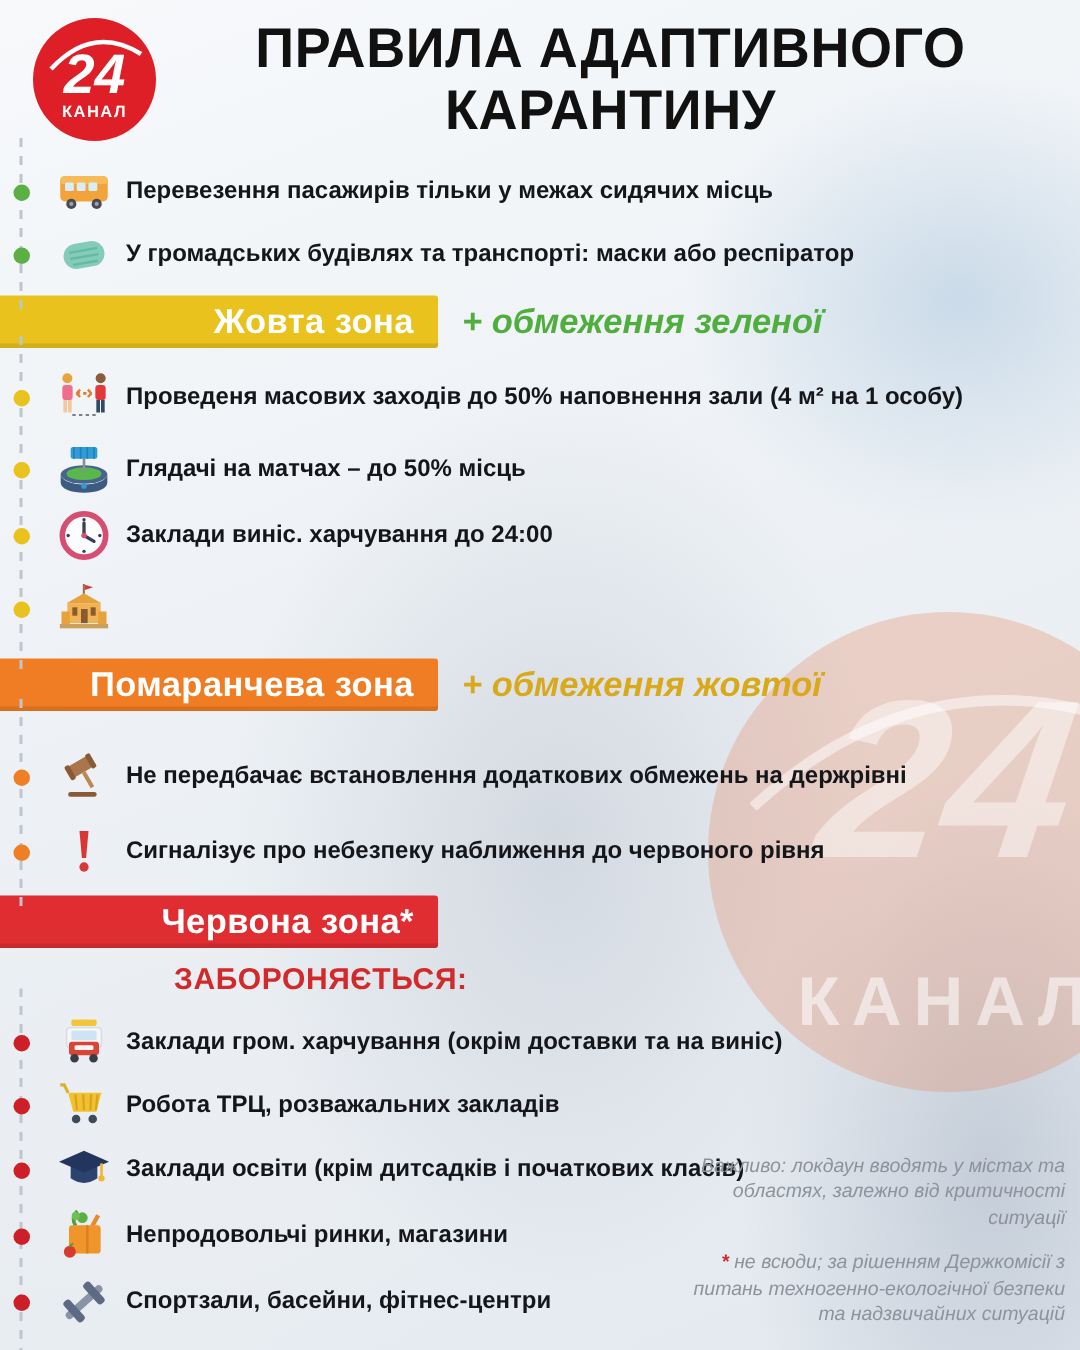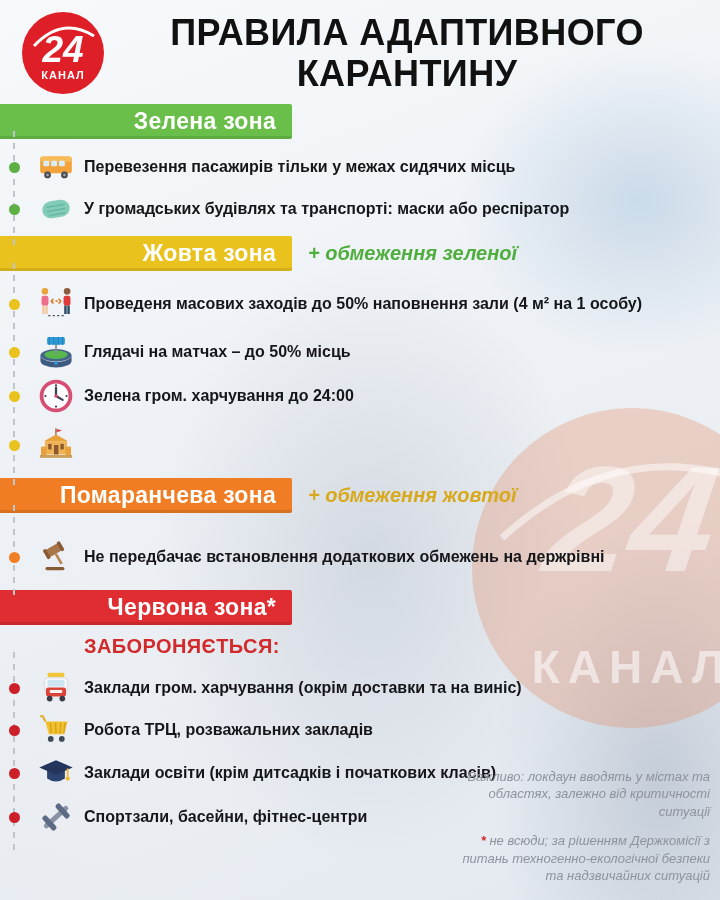--- a/index.html
+++ b/index.html
@@ -39,40 +39,40 @@
 
   
   .banner-row{ display:flex; align-items:center; }
   .banner{ width:292px; height:35px; display:flex; align-items:center; justify-content:flex-end;
     padding-right:16px; color:#fff; font-size:23px; font-weight:600; letter-spacing:.3px;
     box-shadow:inset 0 -3px rgba(0,0,0,.10); border-radius:0 2px 2px 0; }
   .banner.green { background:#69bf4a; }
   .banner.yellow{ background:#e9c21d; }
   .banner.orange{ background:#f07d23; }
   .banner.red   { background:#e02d32; }
-  .suffix{ margin-left:16px; font-style:italic; font-weight:700; font-size:20px; }
+  .suffix{ margin-left:16px; font-style:italic; font-weight:700; font-size:23px; }
   .suffix.green { color:#4fae3d; }
   .suffix.yellow{ color:#d9a91c; }
   .suffix.red   { color:#e24a33; }
 
   
   .items{ position:relative; padding:7px 0 6px 0; }
   .items::before{ content:""; position:absolute; left:13px; top:-8px; bottom:-10px; width:2px;
     background:repeating-linear-gradient(#bfc5cd 0 6px, transparent 6px 12px); }
   .row{ display:flex; align-items:center; min-height:38px; padding:2px 8px 2px 0; position:relative; }
   .dotcol{ flex:0 0 28px; display:flex; justify-content:center; }
   .dot{ width:11px; height:11px; border-radius:50%; }
   .dot.green { background:#5cb043; }
   .dot.yellow{ background:#e9c21d; }
   .dot.orange{ background:#ef7f24; }
   .dot.red   { background:#cc1f27; }
   .iconcol{ flex:0 0 56px; display:flex; justify-content:center; align-items:center; }
   .rtext{ flex:1; font-size:16px; font-weight:700; color:#15161a; line-height:1.22; padding-right:6px; }
 
-  .prohibited{ margin:10px 0 2px 84px; color:#d22a2a; font-weight:700; font-size:20px; letter-spacing:.4px; }
+  .prohibited{ margin:10px 0 2px 116px; color:#d22a2a; font-weight:700; font-size:20px; letter-spacing:.4px; }
 
   .mt4{margin-top:4px;}
 
   
   .footer-notes{ position:absolute; right:10px; bottom:6px; width:252px; text-align:right;
     font-style:italic; font-size:13px; line-height:1.35; color:#8d939c; z-index:2; }
   .footer-notes .note{ margin-bottom:9px;margin-top:12px; }
   .star{ color:#d22a2a; font-weight:700; }
 </style>
 </head>
@@ -97,23 +97,20 @@
         </svg>
         <div class="logo-num">24</div>
         <div class="logo-label">КАНАЛ</div>
       </div>
       <div class="title">
         <div>ПРАВИЛА АДАПТИВНОГО</div>
         <div>КАРАНТИНУ</div>
       </div>
     </div>
 
-    <div class="banner-row mt4">
-      <div class="banner green">Зелена зона</div>
-    </div>
     <div class="items">
       <div class="row">
         <div class="dotcol">
             <span class="dot green"></span>
           </div>
         <div class="iconcol">
           <svg width="38" height="38" viewBox="0 0 36 36">
             <rect x="3" y="8" width="30" height="16" rx="3" fill="#f2a33c"></rect>
             <rect x="3" y="8" width="30" height="5" rx="2.5" fill="#f7bc58"></rect>
             <rect x="6" y="12" width="5.6" height="5.4" rx="1" fill="#d8edf5"></rect>
@@ -195,21 +192,21 @@
             <circle cx="18" cy="18" r="13" fill="#fdfdff" stroke="#d64f72" stroke-width="3.4"></circle>
             <circle cx="18" cy="8.5" r="1" fill="#3a3f58"></circle>
               <circle cx="18" cy="27.5" r="1" fill="#3a3f58"></circle>
             <circle cx="8.5" cy="18" r="1" fill="#3a3f58"></circle>
               <circle cx="27.5" cy="18" r="1" fill="#3a3f58"></circle>
             <path d="M18 18 L18 10.5" stroke="#3a3f58" stroke-width="2" stroke-linecap="round"></path>
             <path d="M18 18 L24 21.5" stroke="#3a3f58" stroke-width="2" stroke-linecap="round"></path>
             <circle cx="18" cy="18" r="1.6" fill="#d64f72"></circle>
           </svg>
         </div>
-        <div class="rtext">Зелена гром. харчування до 24:00</div>
+        <div class="rtext">Заклади виніс. харчування до 24:00</div>
       </div>
       <div class="row" style="min-height:54px;">
         <div class="dotcol">
             <span class="dot yellow"></span>
           </div>
         <div class="iconcol">
           <svg width="40" height="40" viewBox="0 0 36 36">
             <rect x="17.3" y="3" width="1.2" height="6" fill="#9a6b3f"></rect>
             <path d="M18.5 3.5 l5 1.4 -5 1.7 z" fill="#d23b3b"></path>
             <path d="M7.5 14.5 L18 8.5 L28.5 14.5 z" fill="#e8a23c"></path>
@@ -240,20 +237,32 @@
               <rect x="9" y="7.5" width="14" height="8" rx="2" fill="#a8764a"></rect>
               <rect x="6.8" y="6.5" width="3.4" height="10" rx="1.2" fill="#8a5a34"></rect>
               <rect x="21.8" y="6.5" width="3.4" height="10" rx="1.2" fill="#8a5a34"></rect>
               <rect x="14.8" y="15.5" width="2.6" height="11" fill="#b98856"></rect>
             </g>
             <rect x="8" y="27.5" width="18" height="3" rx="1.5" fill="#8a5a34"></rect>
           </svg>
         </div>
         <div class="rtext" style="max-width:566px;">Не передбачає встановлення додаткових обмежень на держрівні</div>
       </div>
+      <div class="row" style="min-height:46px;">
+        <div class="dotcol">
+            <span class="dot orange"></span>
+          </div>
+        <div class="iconcol">
+          <svg width="36" height="36" viewBox="0 0 36 36">
+            <path d="M15 4 h6 l-1.6 18 h-2.8 z" fill="#d93636"></path>
+            <circle cx="18" cy="28" r="3.1" fill="#d93636"></circle>
+          </svg>
+        </div>
+        <div class="rtext">Сигналізує про небезпеку наближення до червоного рівня</div>
+      </div>
     </div>
 
     <div class="banner-row">
       <div class="banner red">Червона зона*</div>
     </div>
     <div class="prohibited">ЗАБОРОНЯЄТЬСЯ:</div>
     <div class="items">
       <div class="row">
         <div class="dotcol">
             <span class="dot red"></span>
@@ -299,20 +308,38 @@
           </svg>
         </div>
         <div class="rtext">Заклади освіти (крім дитсадків і початкових класів)</div>
       </div>
       <div class="row">
         <div class="dotcol">
             <span class="dot red"></span>
           </div>
         <div class="iconcol">
           <svg width="40" height="40" viewBox="0 0 36 36">
+            <path d="M13 12 q-3-5 1-9" stroke="#4f9e3f" stroke-width="2.2" fill="none"></path>
+            <circle cx="17" cy="7" r="3.2" fill="#5cb043"></circle>
+            <circle cx="13" cy="6" r="2.4" fill="#6fbf55"></circle>
+            <path d="M23 12 l3.5-6.5" stroke="#e8892b" stroke-width="2.6"></path>
+            <rect x="9" y="11.5" width="19" height="17" rx="2" fill="#f0952c"></rect>
+            <path d="M20 11.5 v17" stroke="#d97f1d" stroke-width="1.4"></path>
+            <circle cx="9.5" cy="27.5" r="3.6" fill="#d93a30"></circle>
+            <path d="M9.5 24.5 q.6-1.6 2-2" stroke="#4f9e3f" stroke-width="1.4" fill="none"></path>
+          </svg>
+        </div>
+        <div class="rtext">Непродовольчі ринки, магазини</div>
+      </div>
+      <div class="row">
+        <div class="dotcol">
+            <span class="dot red"></span>
+          </div>
+        <div class="iconcol">
+          <svg width="40" height="40" viewBox="0 0 36 36">
             <g transform="rotate(-42 18 18)">
               <rect x="4" y="15.8" width="28" height="4.6" rx="2.3" fill="#8a93a6"></rect>
               <rect x="7.5" y="10" width="5" height="16" rx="2" fill="#5d6a84"></rect>
               <rect x="23.5" y="10" width="5" height="16" rx="2" fill="#5d6a84"></rect>
             </g>
           </svg>
         </div>
         <div class="rtext">Спортзали, басейни, фітнес-центри</div>
       </div>
 

